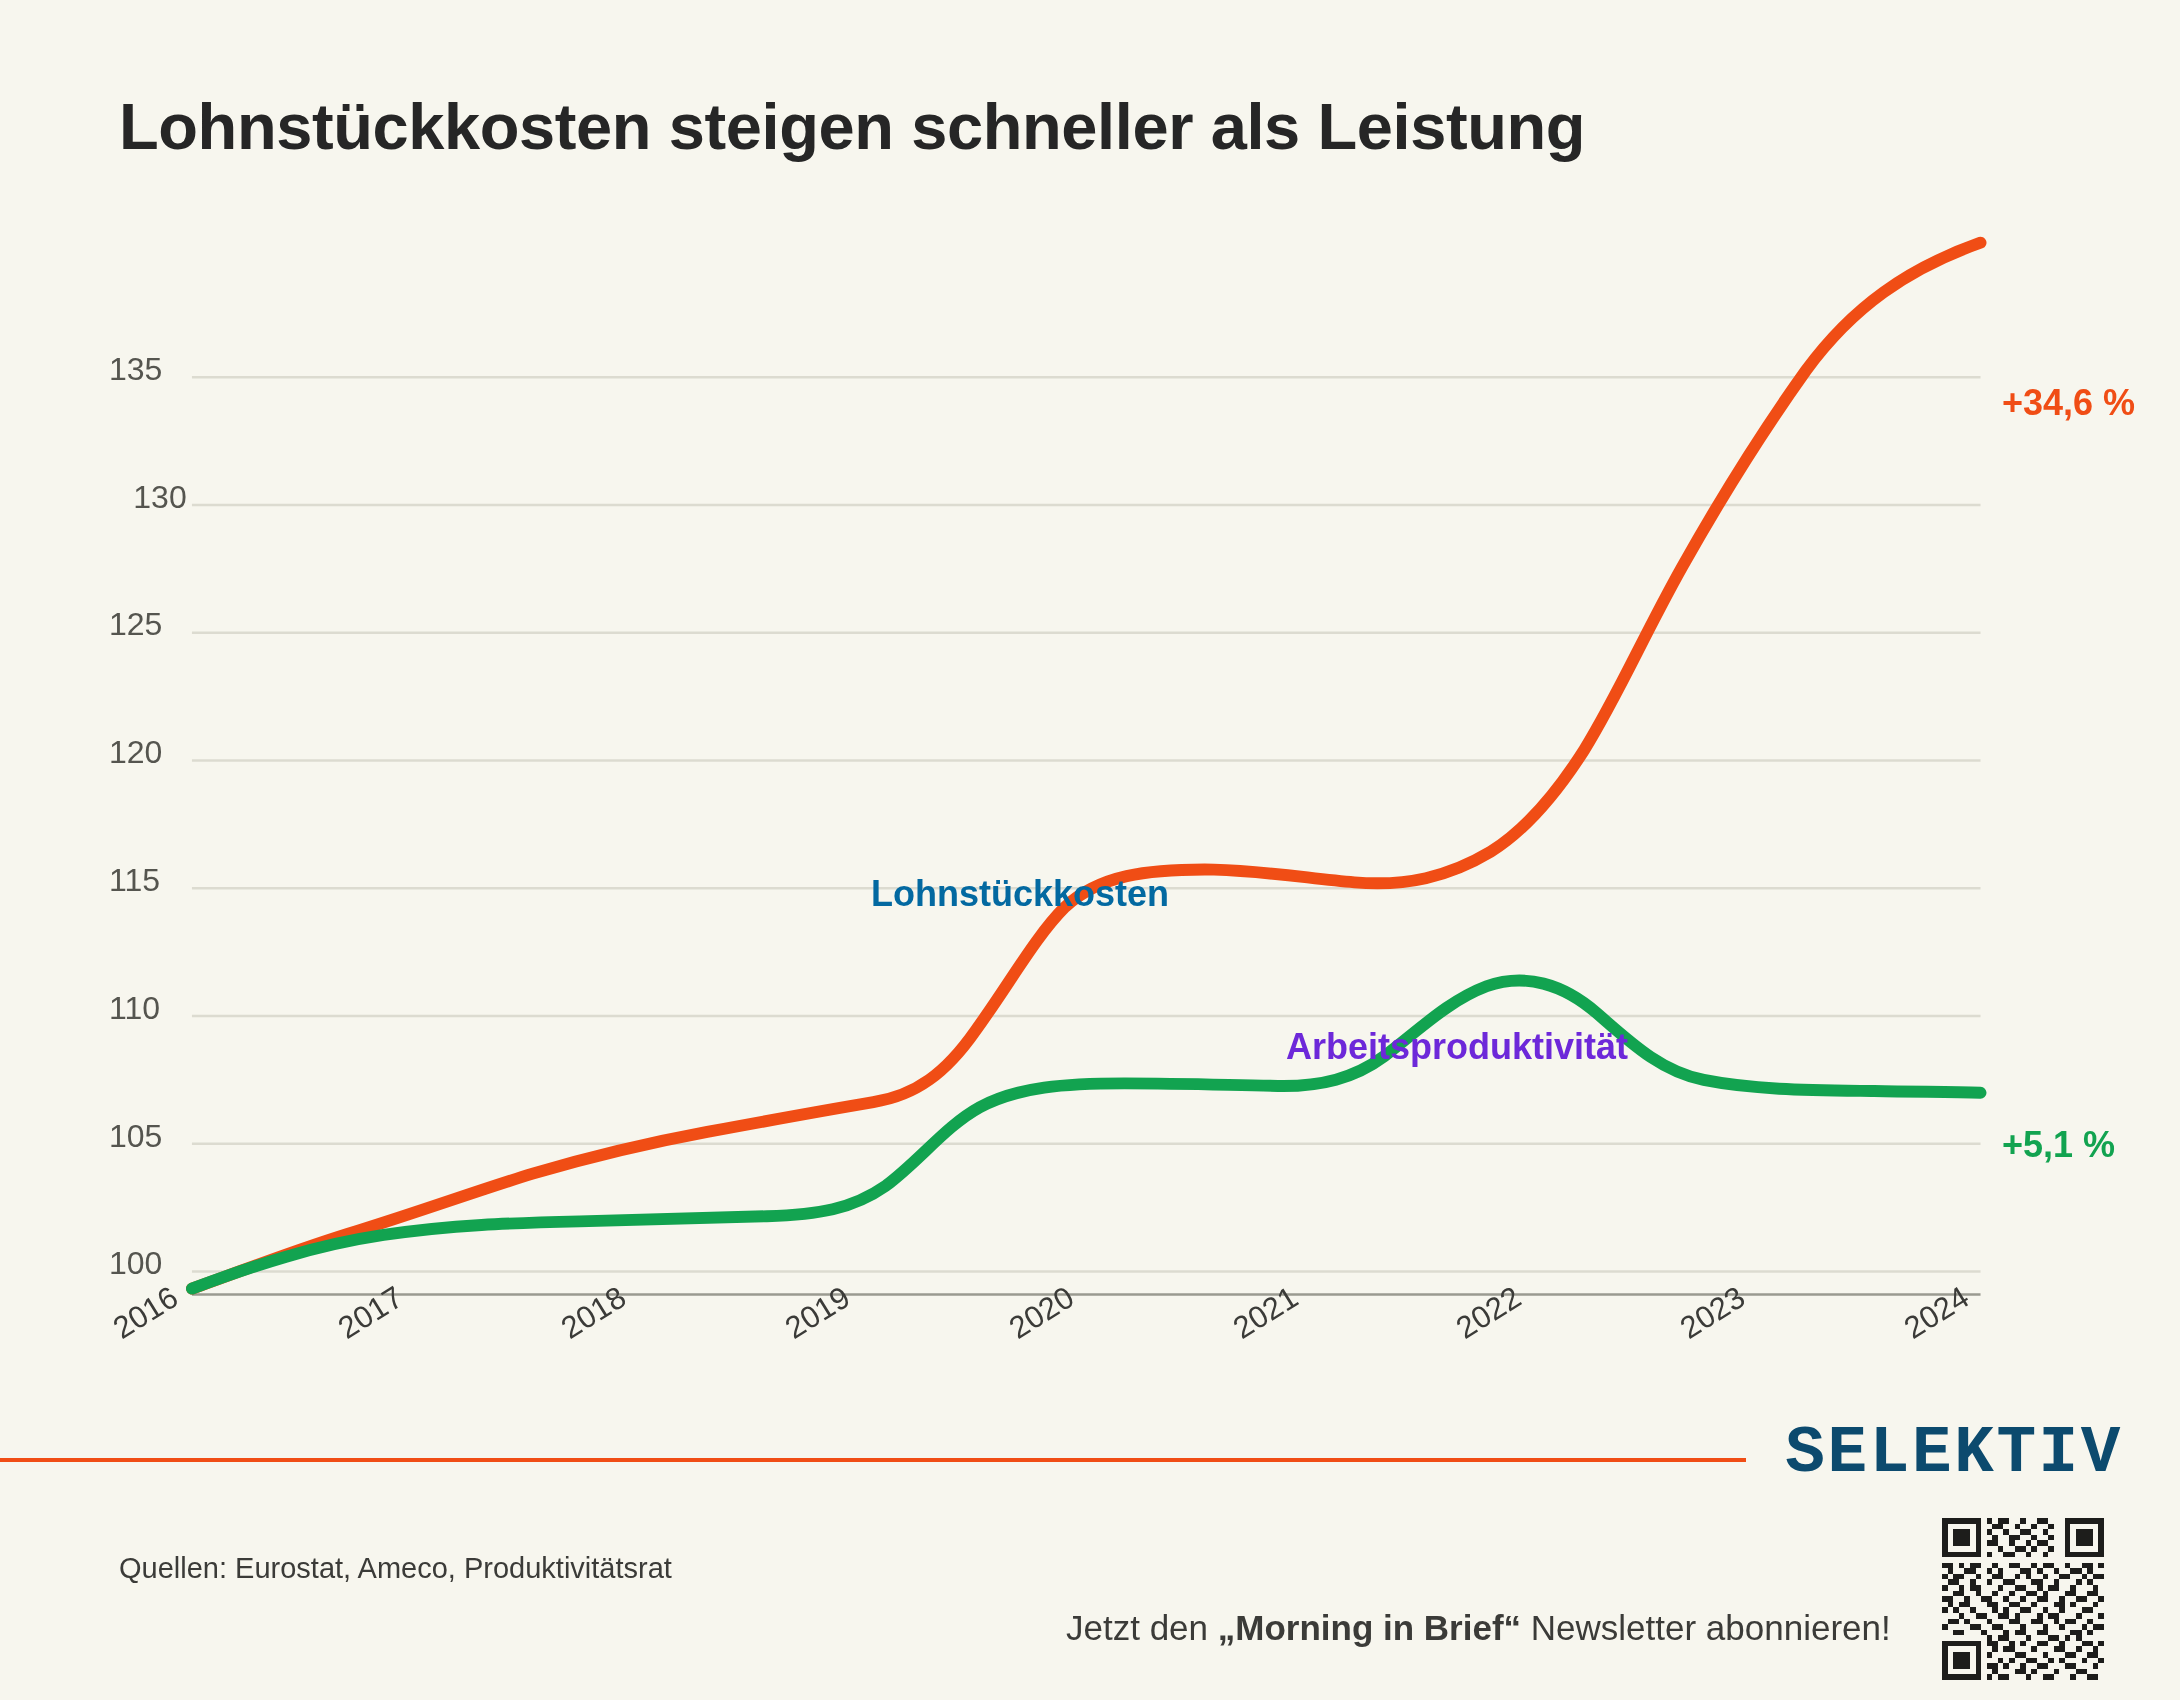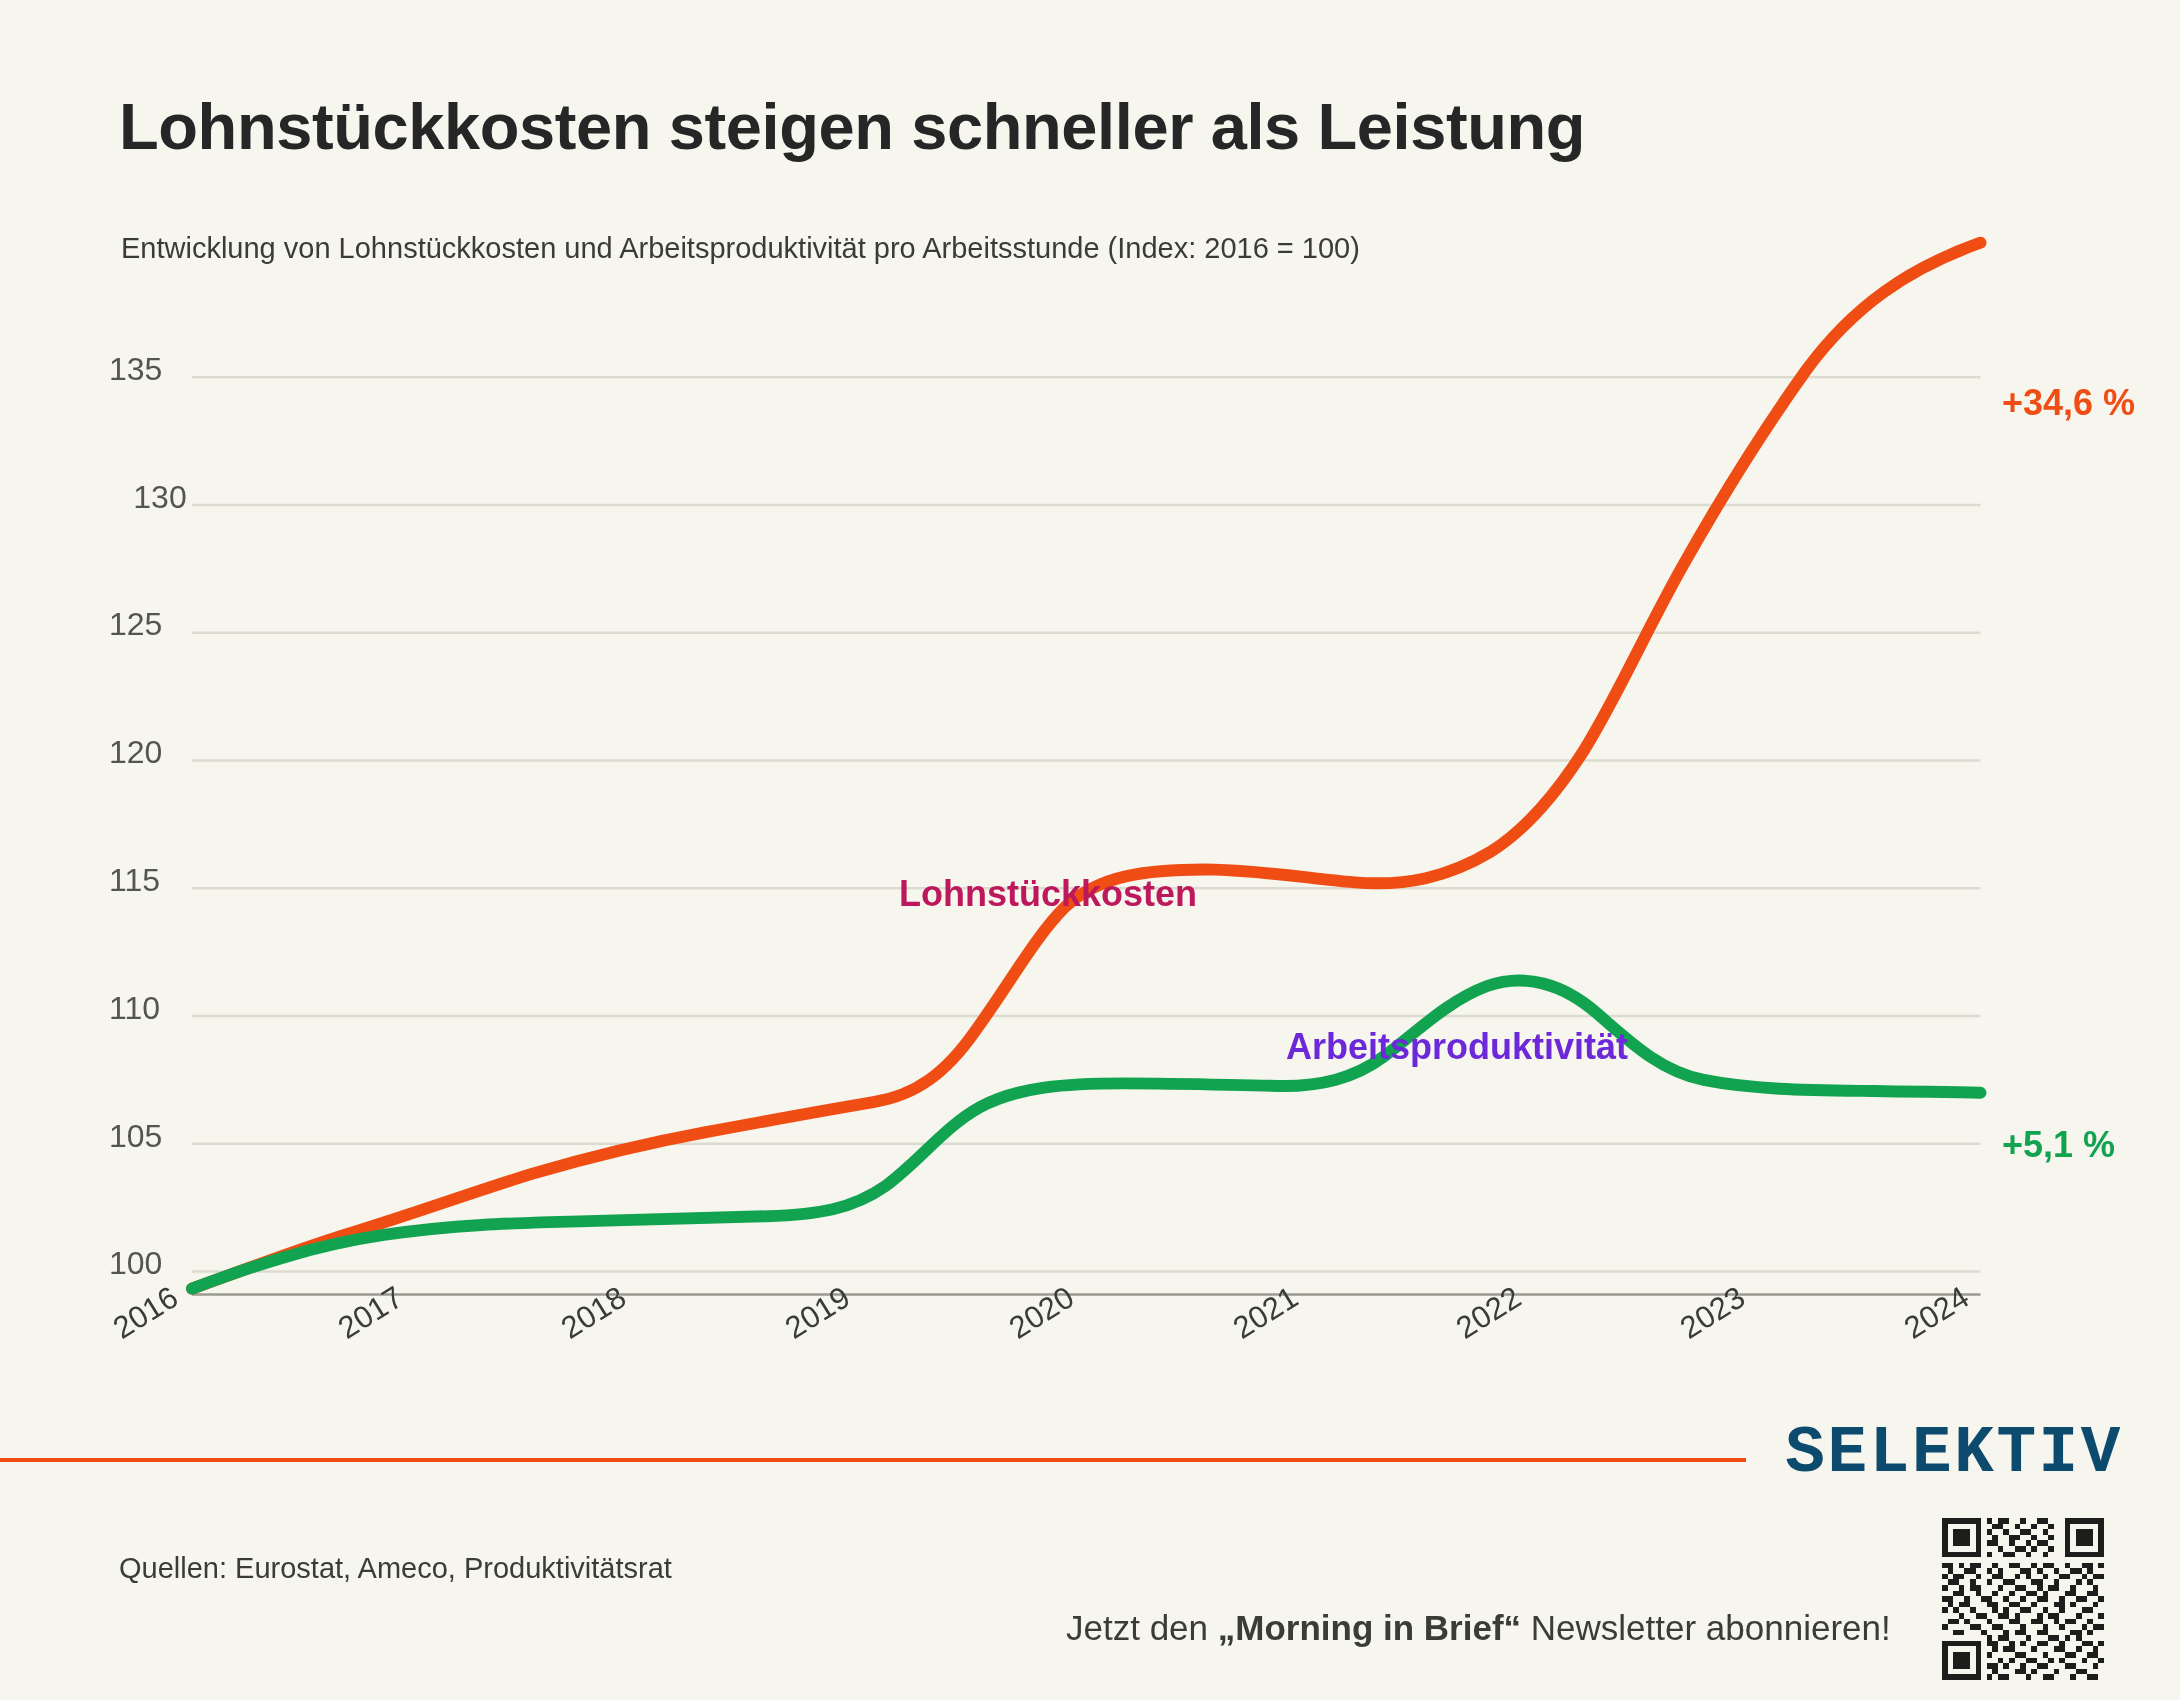--- a/index.html
+++ b/index.html
@@ -126,21 +126,20 @@
     width: 162px;
     height: 162px;
   }
 </style>
 </head>
 <body>
 
 <div class="page">
 
   <div class="title">Lohnstückkosten steigen schneller als Leistung</div>
-  <div class="subtitle">Entwicklung von Lohnstückkosten und Arbeitsproduktivität pro Arbeitsstunde (Index: 2016 = 100)</div>
 
   <div class="chart-area">
 
     <svg width="2181" height="1700" viewBox="0 0 2560 1996" style="position:absolute;left:0;top:0;">
 
       <g stroke="#dcdbd0" stroke-width="3">
         <line x1="225" y1="443" x2="2325" y2="443"></line>
         <line x1="225" y1="593" x2="2325" y2="593"></line>
         <line x1="225" y1="743" x2="2325" y2="743"></line>
         <line x1="225" y1="893" x2="2325" y2="893"></line>
@@ -195,21 +194,21 @@
     <div class="xlabel" style="left:107px; top:1316px;">2016</div>
     <div class="xlabel" style="left:332px; top:1316px;">2017</div>
     <div class="xlabel" style="left:555px; top:1316px;">2018</div>
     <div class="xlabel" style="left:779px; top:1316px;">2019</div>
     <div class="xlabel" style="left:1003px; top:1316px;">2020</div>
     <div class="xlabel" style="left:1227px; top:1316px;">2021</div>
     <div class="xlabel" style="left:1450px; top:1316px;">2022</div>
     <div class="xlabel" style="left:1674px; top:1316px;">2023</div>
     <div class="xlabel" style="left:1898px; top:1316px;">2024</div>
 
-    <div class="series-label" style="left:871px; top:873px; color:#be185d;margin-left:28px;">Lohnstückkosten</div>
+    <div class="series-label" style="left:871px; top:873px; color:#0369a1;">Lohnstückkosten</div>
     <div class="series-label" style="left:1286px; top:1026px; color:#6d28d9;">Arbeitsproduktivität</div>
 
     <div class="end-label" style="left:2002px; top:382px; color:#f04d15;">+34,6 %</div>
     <div class="end-label" style="left:2002px; top:1124px; color:#12a350;">+5,1 %</div>
   </div>
 
   <div class="rule"></div>
   <div class="brand">SELEKTIV</div>
 
   <div class="sources">Quellen: Eurostat, Ameco, Produktivitätsrat</div>

